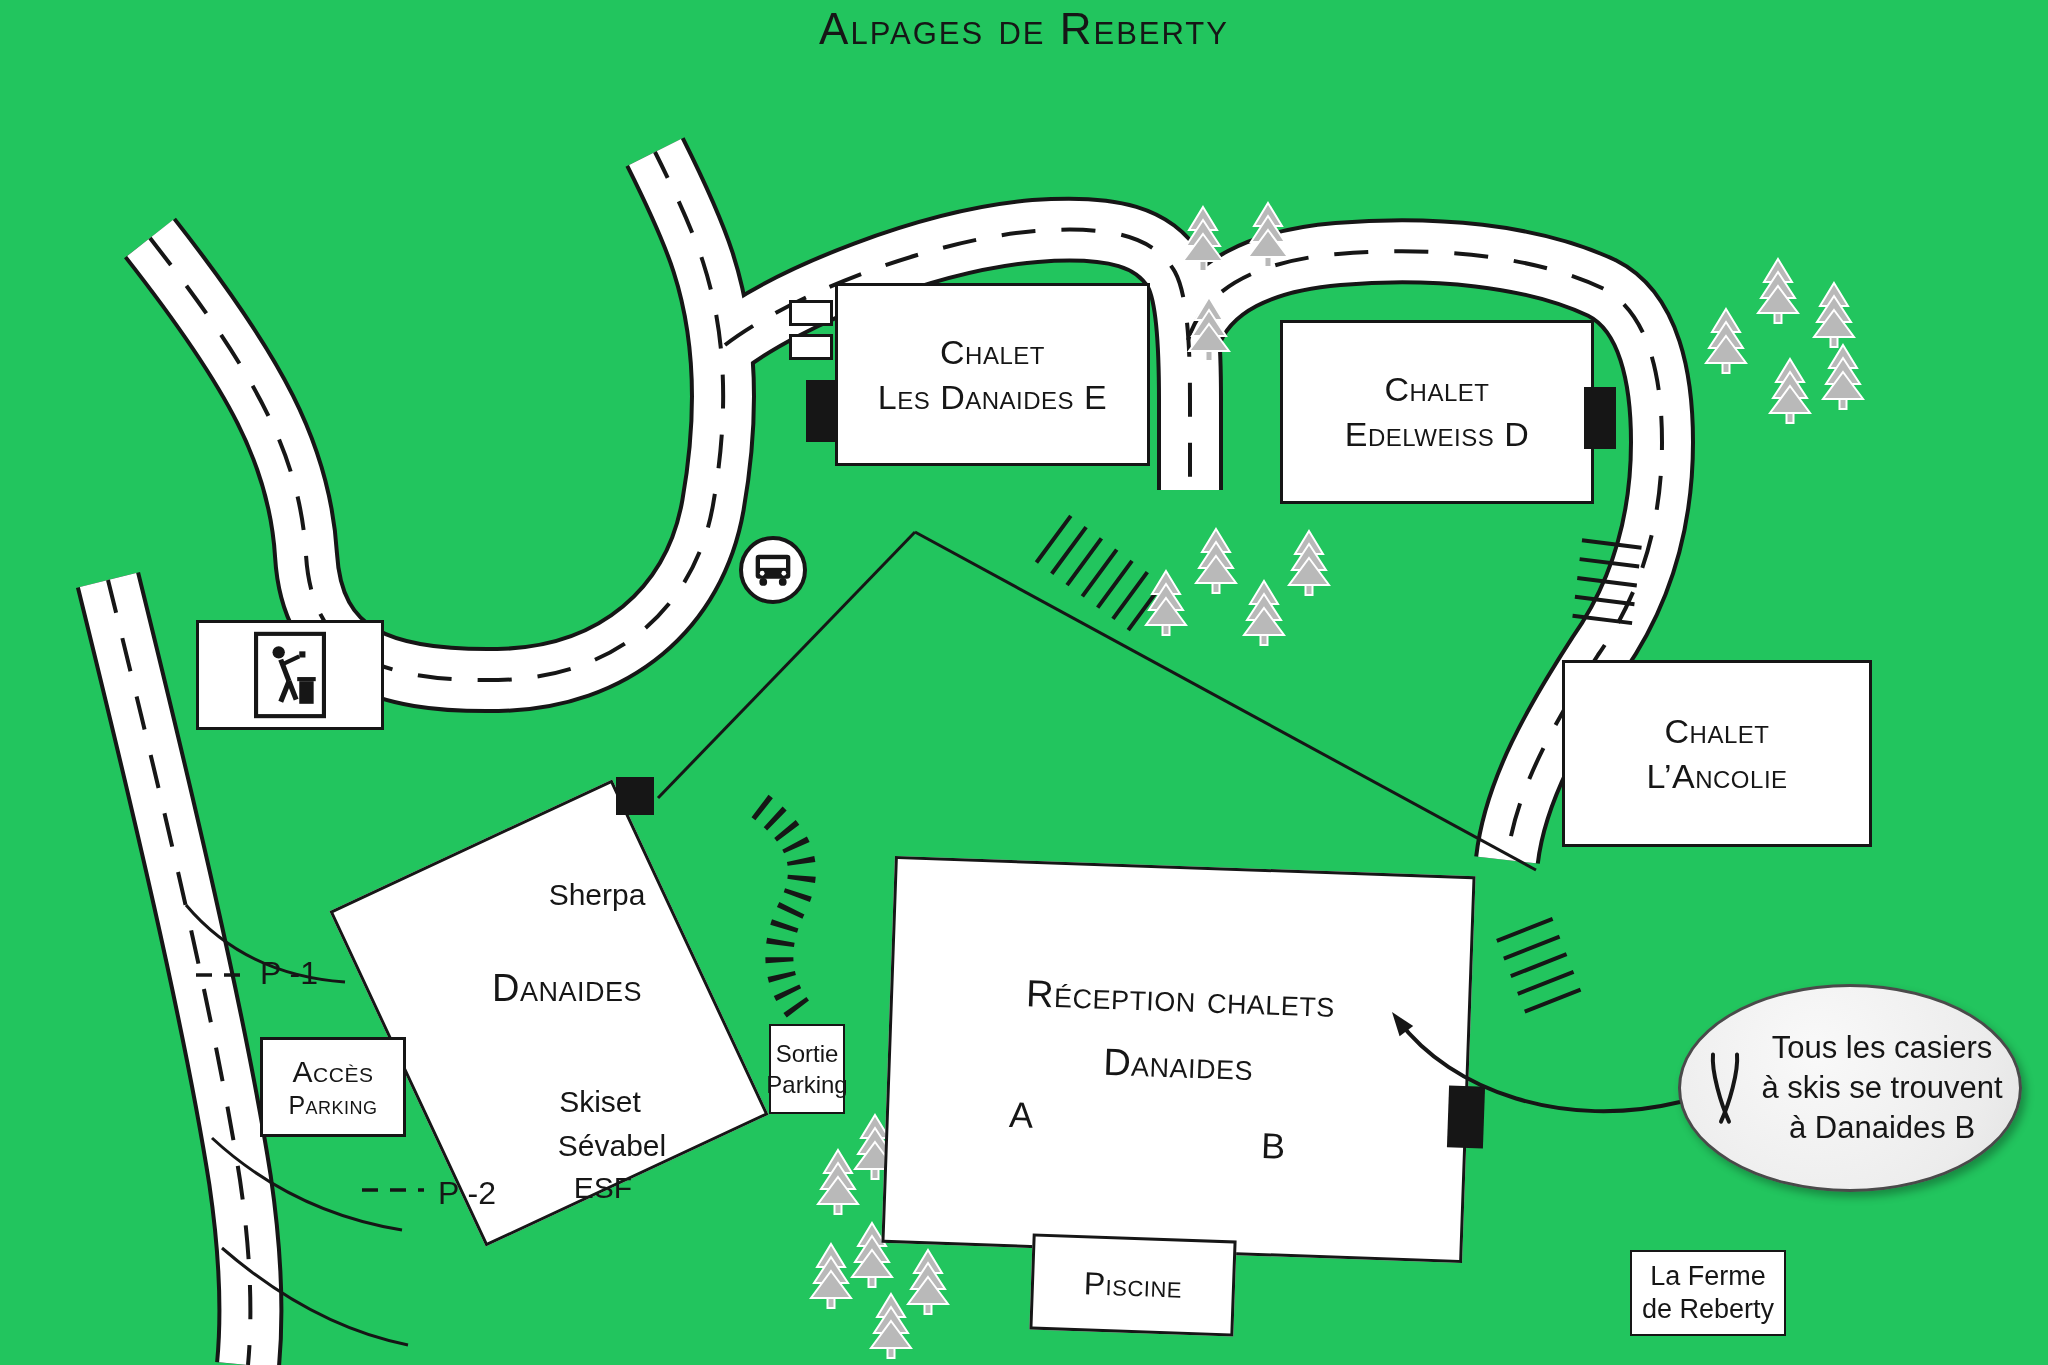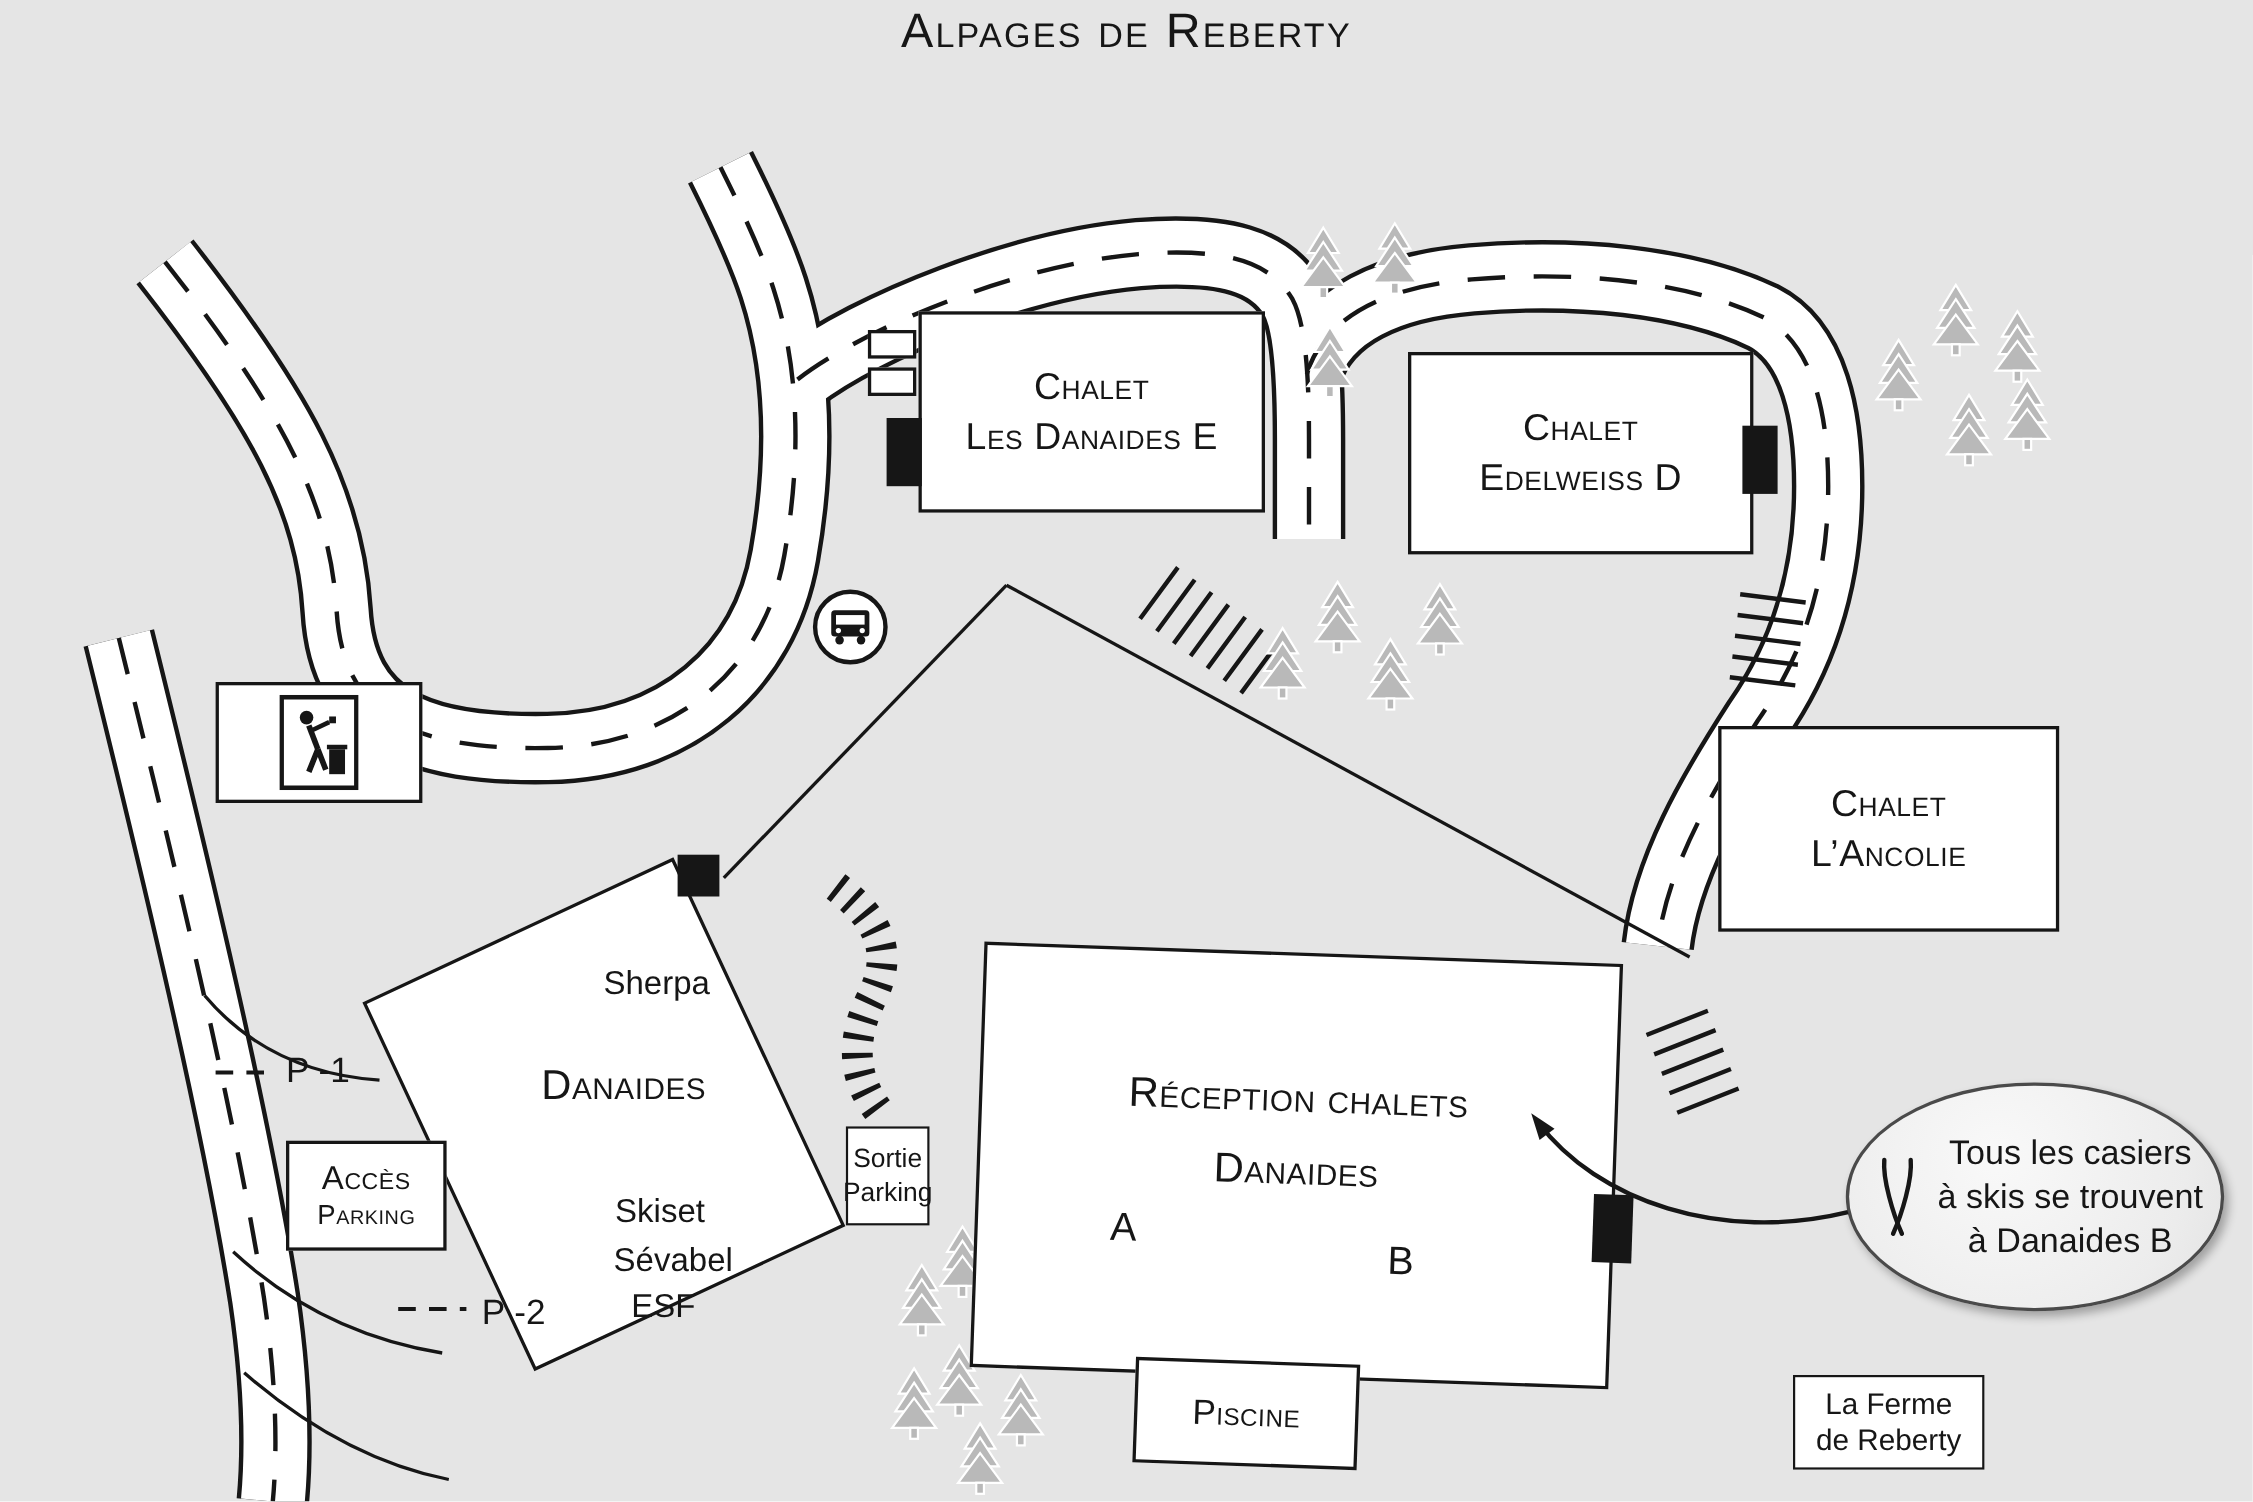--- a/index.html
+++ b/index.html
@@ -1,17 +1,17 @@
 <!DOCTYPE html>
 <html><head>
 <meta charset="utf-8">
 <style>
   html,body { margin:0; padding:0; background:#ffffff; }
   .stage {
-    position:relative; width:2048px; height:1365px; background:#e5e5e5;
+    position:relative; width:2048px; height:1365px; background:#22c55e;
     font-family:"Liberation Sans", sans-serif; color:#161616; overflow:hidden;
   }
   .layer { position:absolute; left:0; top:0; width:2048px; height:1365px; pointer-events:none; }
   .bldg {
     position:absolute; background:#ffffff; border:3px solid #161616; box-sizing:border-box;
   }
   .flexc { display:flex; flex-direction:column; align-items:center; justify-content:center; text-align:center; gap:6px; }
   .sc { font-variant:small-caps; letter-spacing:0.5px; }
   .lbl { position:absolute; transform:translate(-50%,-50%); white-space:nowrap; }
   .t34 { font-size:34px; font-weight:500; }
@@ -165,21 +165,21 @@
   <div class="bldg flexc" style="left:260px; top:1037px; width:146px; height:100px; gap:2px;">
     <span class="sc" style="font-size:30px;text-align:right;">Accès</span>
     <span class="sc" style="font-size:25px;">Parking</span>
   </div>
 
   <div class="bldg flexc" style="left:769px; top:1024px; width:76px; height:90px; gap:3px; border-width:2.5px;">
     <span style="font-size:24px;">Sortie</span>
     <span style="font-size:24px;">Parking</span>
   </div>
 
-  <div class="bldg flexc" style="left:1630px; top:1250px; width:174px; height:86px; gap:2px; border-width:2.5px;">
+  <div class="bldg flexc" style="left:1630px; top:1250px; width:156px; height:86px; gap:2px; border-width:2.5px;">
     <span style="font-size:27px;">La Ferme</span>
     <span style="font-size:27px;">de Reberty</span>
   </div>
 
   <span class="plabel" style="left:289px; top:973px;">P -1</span>
   <span class="plabel" style="left:467px; top:1193px;">P -2</span>
 
   <div class="busstop" style="left:739px; top:536px;">
     <svg width="52" height="52" viewBox="-24 -24 48 48">
       <rect x="-16" y="-14" width="32" height="22" rx="3" fill="#161616"></rect>

